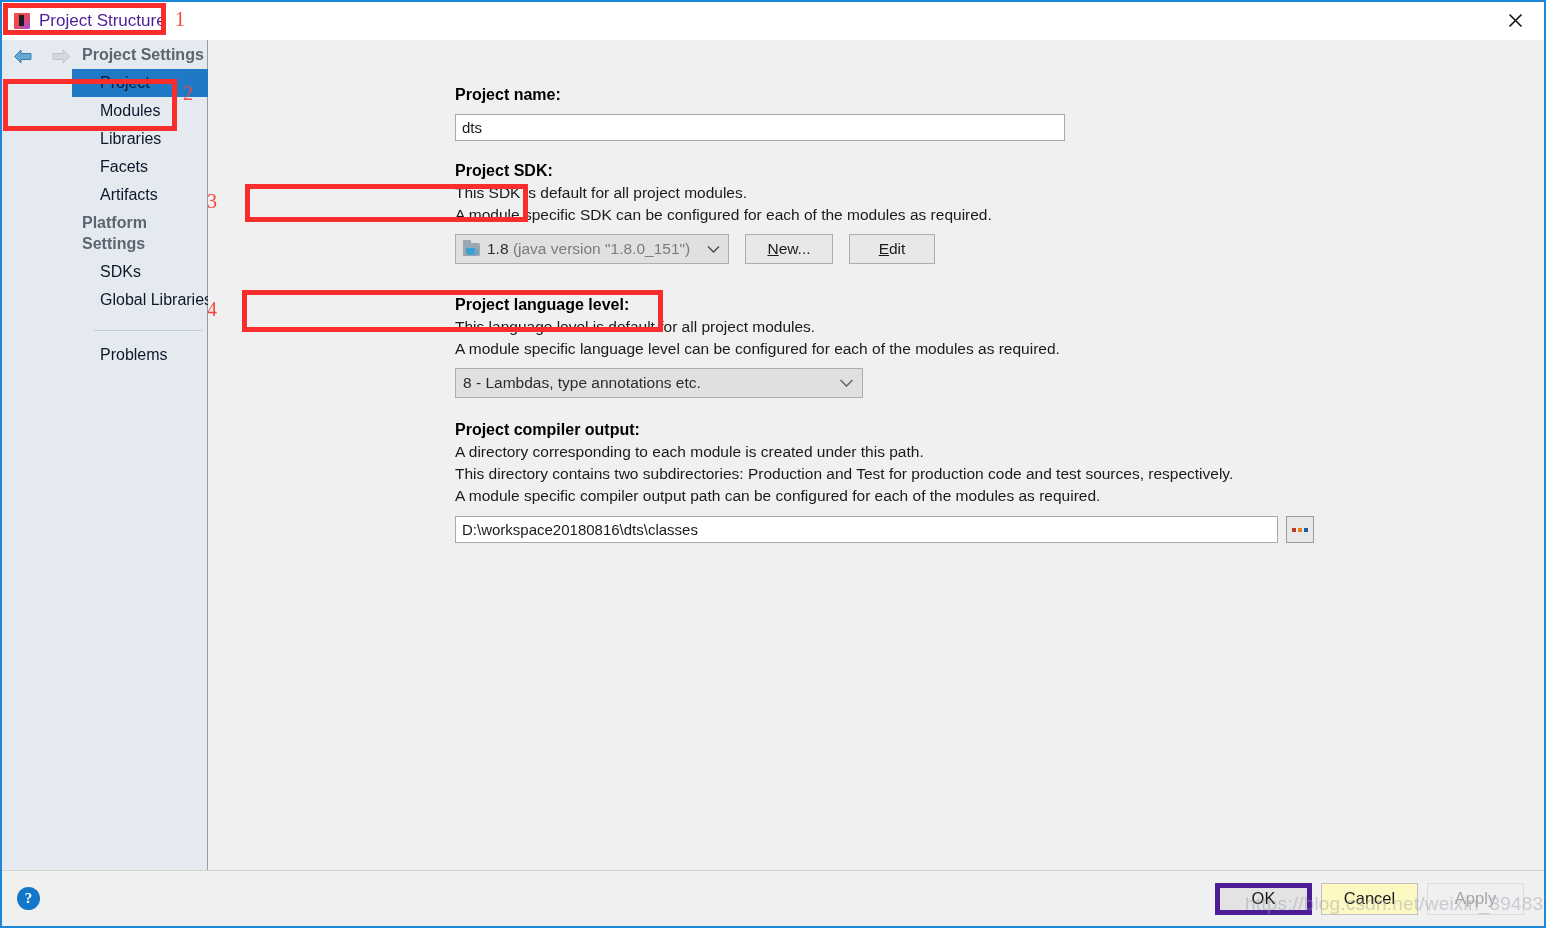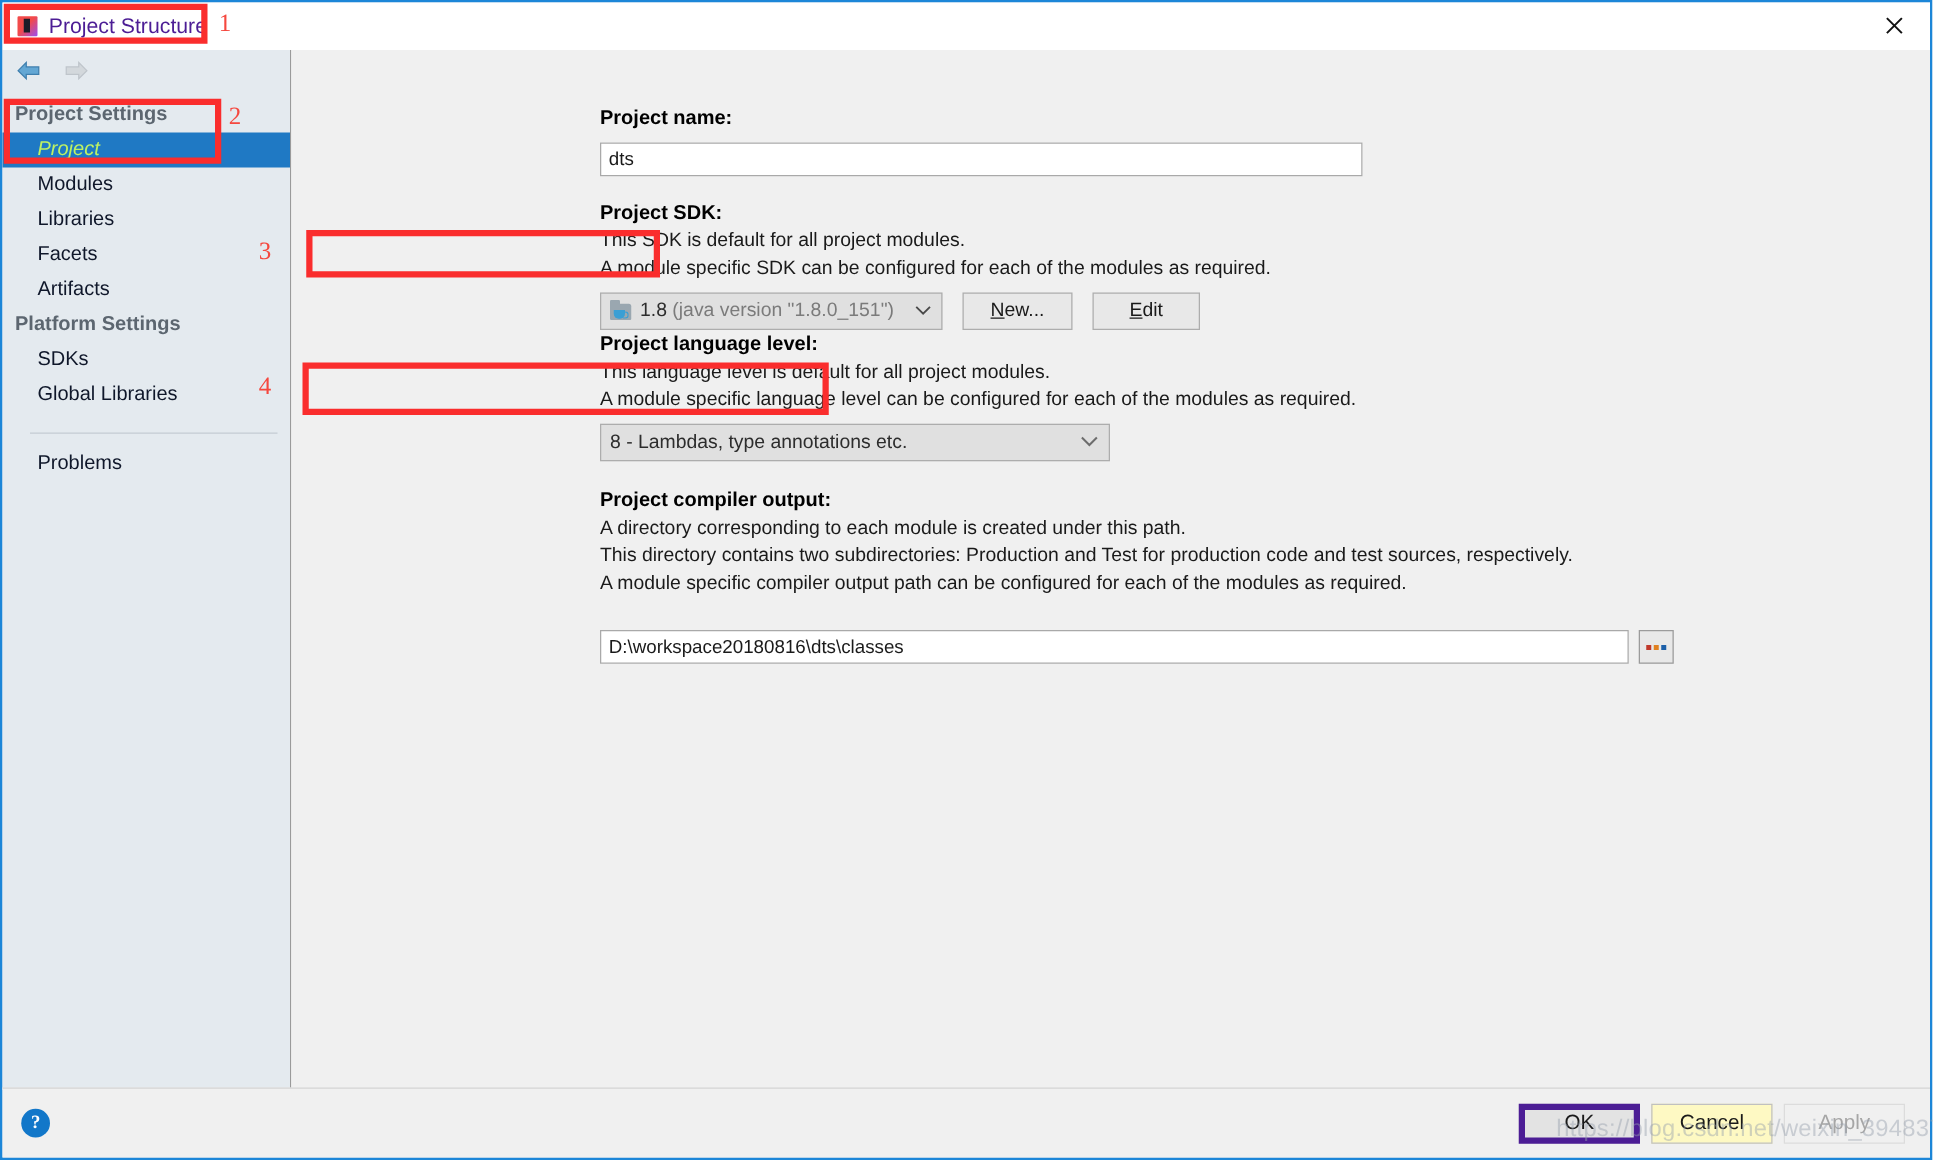--- a/index.html
+++ b/index.html
@@ -67,25 +67,24 @@
   
   #content {
     flex: 1;
     display: flex;
     min-height: 0;
     position: relative;
   }
 
   
   #sidebar {
-    width: 231px;
+    width: 206px;
     background: #e4eaef;
     border-right: 1px solid #9a9a9a;
     display: flex;
-    flex-direction: column;
     flex: none;
     height: 832px;
   }
   #nav-bar {
     height: 37px;
     display: flex;
     align-items: center;
     padding-left: 10px;
     gap: 16px;
     flex: none;
@@ -104,22 +103,21 @@
   .tree-item {
     font-size: 16px;
     color: #0f172a;
     padding: 3px 0 4px 28px;
     line-height: 21px;
     cursor: pointer;
     white-space: nowrap;
   }
   .tree-item.selected {
     background: #1f79c4;
-    color: #bef264;
-    font-style: italic;
+    color: #0f172a;
   }
   #tree-sep {
     height: 1px;
     background: #c3ccd4;
     margin: 16px 10px 10px 22px;
   }
 
   
   #main {
     flex: 1;
@@ -394,40 +392,40 @@
             <svg width="13" height="9" viewBox="0 0 13 9" aria-hidden="true">
               <path d="M1 1.5 L6.5 7 L12 1.5" stroke="#4a4a4a" stroke-width="1.5" fill="none"></path>
             </svg>
           </span>
         </div>
         <button class="push-btn" style="width:88px;"><span class="mnem">N</span>ew...</button>
         <button class="push-btn" style="width:72px;"><span class="mnem">E</span>dit</button>
       </div>
 
       
-      <div class="field-label" style="margin-top:1px;">Project language level:</div>
+      <div class="field-label" style="margin-top:30px;">Project language level:</div>
       <div class="desc-line">This language level is default for all project modules.</div>
       <div class="desc-line">A module specific language level can be configured for each of the modules as required.</div>
 
       <div class="combo" style="width:408px; margin-top:8px;">
         <span class="combo-label">8 - Lambdas, type annotations etc.</span>
         <span class="chev">
           <svg width="15" height="10" viewBox="0 0 15 10" aria-hidden="true">
             <path d="M1.5 2 L7.5 8 L13.5 2" stroke="#6d6d6d" stroke-width="1.6" fill="none"></path>
           </svg>
         </span>
       </div>
 
       
       <div class="field-label" style="margin-top:21px;">Project compiler output:</div>
       <div class="desc-line">A directory corresponding to each module is created under this path.</div>
       <div class="desc-line">This directory contains two subdirectories: Production and Test for production code and test sources, respectively.</div>
       <div class="desc-line">A module specific compiler output path can be configured for each of the modules as required.</div>
 
-      <div style="display:flex; align-items:flex-start; gap:8px; margin-top:26px;">
+      <div style="display:flex; align-items:flex-start; gap:8px; margin-top:9px;">
         <input class="text-field" style="width: 823px;" type="text" value="D:\workspace20180816\dts\classes">
         <span class="browse-btn">
           <i style="background:#c0392b;"></i>
             <i style="background:#e08020;"></i>
             <i style="background:#1b5fa8;"></i>
         </span>
       </div>
 
     </div>
   </div>

